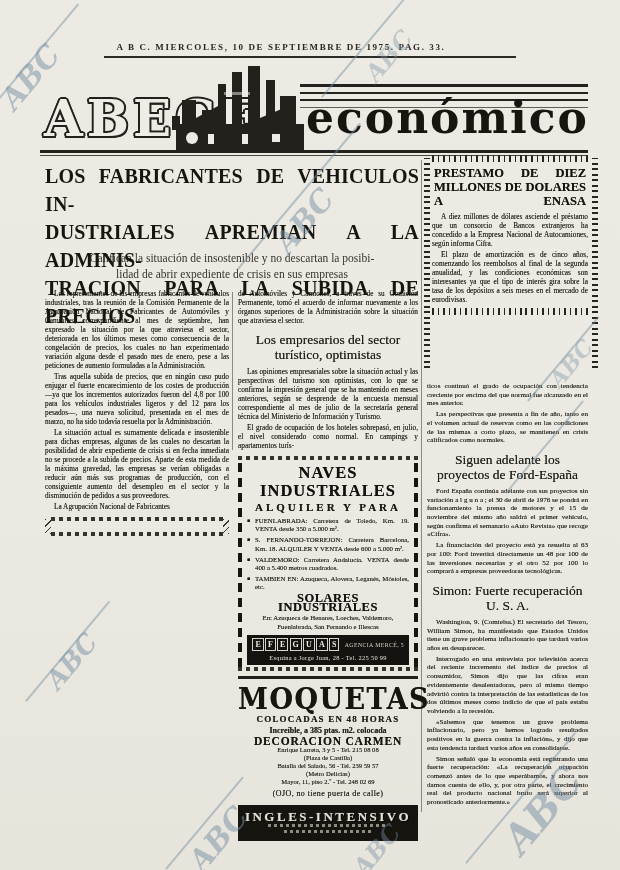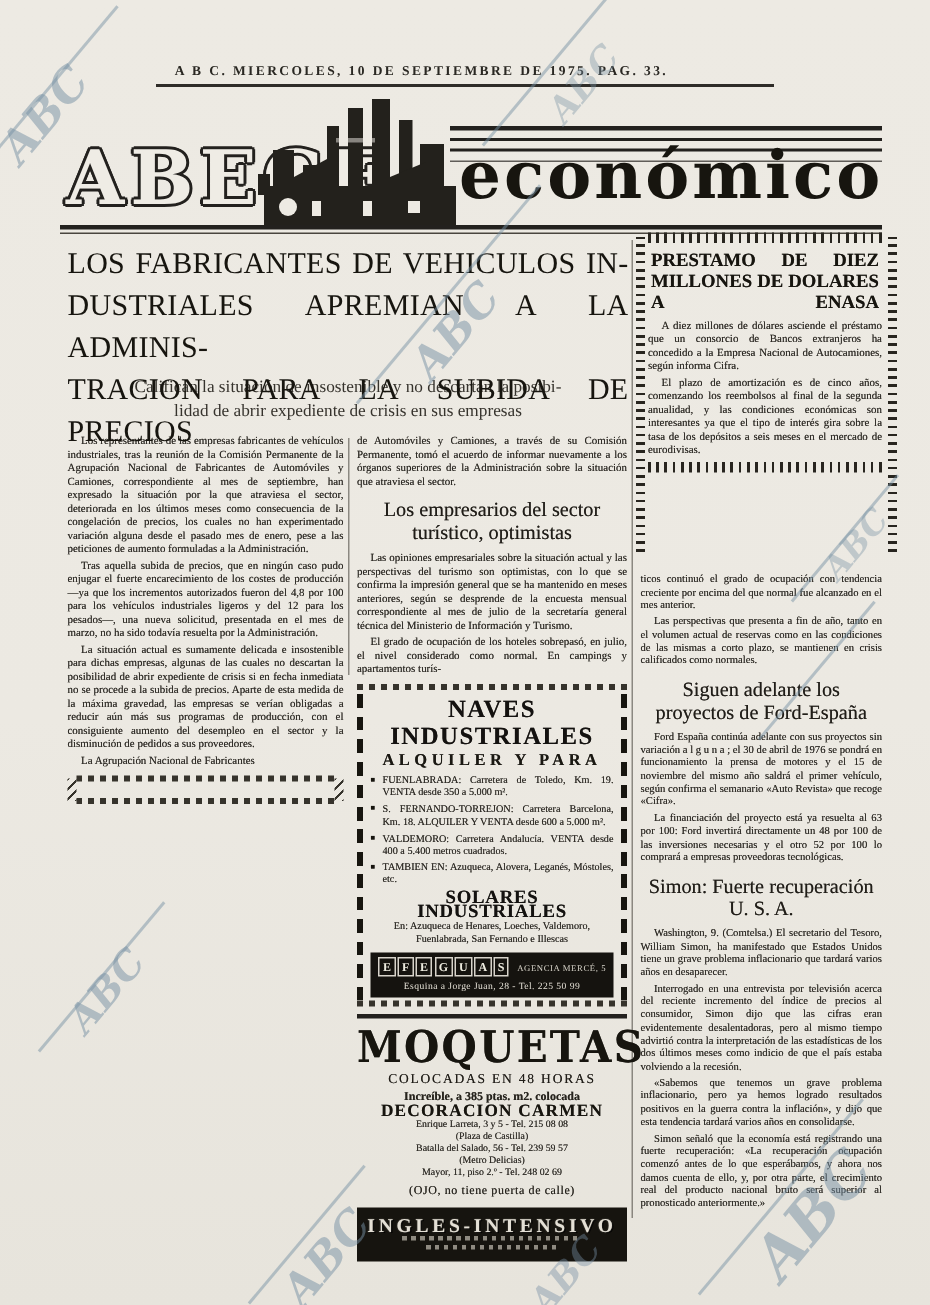--- a/index.html
+++ b/index.html
@@ -15,21 +15,21 @@
          font-size:50px;letter-spacing:4px;color:#efece5;line-height:1;z-index:2;
          text-shadow:2px 0 #23211e,-2px 0 #23211e,0 2px #23211e,0 -2px #23211e,
                      1.5px 1.5px #23211e,-1.5px -1.5px #23211e,1.5px -1.5px #23211e,-1.5px 1.5px #23211e;}
   .economico{position:absolute;left:306px;top:96px;font-family:"DejaVu Serif",serif;font-weight:700;
              font-size:44px;letter-spacing:2px;color:#17150f;line-height:1;z-index:3;}
   .factory{position:absolute;left:172px;top:66px;z-index:4;}
   .mast-rule{position:absolute;left:40px;top:150px;width:548px;height:3px;background:#23211e;}
   .mast-rule2{position:absolute;left:40px;top:155px;width:548px;height:1px;background:#4a463f;}
   
   .headline{position:absolute;left:45px;top:162px;width:374px;z-index:2;}
-  .headline .hl{font-weight:400;font-size:20px;line-height:28px;color:#17150f;
+  .headline .hl{font-weight:700;font-size:20px;line-height:28px;color:#17150f;
                 text-align:justify;text-align-last:justify;letter-spacing:.2px;}
   .deck{position:absolute;left:45px;top:250px;width:374px;text-align:center;
         font-size:11.5px;line-height:16px;color:#36332d;}
   
   .col{position:absolute;font-size:7.3px;line-height:9px;text-align:justify;color:#2e2b26;
        text-shadow:0 0 .35px rgba(46,43,38,.75);}
   .col p{margin:0 0 2px 0;text-indent:9px;}
   .colhead{font-size:13.5px;line-height:15px;text-align:center;margin:7px 4px 5px 4px;
            text-indent:0;color:#201d18;}
   .divider-v{position:absolute;width:1px;background:rgba(60,56,50,.55);}
@@ -64,21 +64,21 @@
   .agency{background:#15130f;color:#e8e4dc;padding:3px 4px;text-align:center;}
   .agency .tile{display:inline-block;border:1px solid #d8d4cb;font-weight:700;font-size:8px;
                 line-height:9px;padding:1px 2px;margin:0 .6px;color:#eceade;}
   .agency .a1{display:inline-block;font-size:5.8px;margin-left:3px;letter-spacing:.4px;color:#d4d0c6;}
   .agency .a2{font-size:6.4px;margin-top:2px;letter-spacing:.3px;color:#e0dcd2;}
   .mid-rule{height:2.5px;background:#23211e;margin:5px 0 4px 0;}
   
   .moq{text-align:center;}
   .moq-title{font-family:"DejaVu Serif",serif;font-weight:700;font-size:27px;line-height:29px;
              letter-spacing:1.5px;color:#17150f;transform:scaleY(1.08);transform-origin:top center;}
-  .moq-l1{font-weight:400;font-size:9px;letter-spacing:1.2px;margin-top:3px;color:#201d18;}
+  .moq-l1{font-weight:700;font-size:9px;letter-spacing:1.2px;margin-top:3px;color:#201d18;}
   .moq-l2{font-weight:700;font-size:8px;margin-top:2px;color:#26231d;}
   .moq-brand{font-weight:700;font-size:11.5px;letter-spacing:.8px;margin-top:2px;color:#17150f;}
   .moq-addr{font-size:6.6px;line-height:8.2px;color:#2e2b26;}
   .moq-note{font-size:8px;margin-top:2px;letter-spacing:.4px;color:#26231d;}
   
   .ingles{margin-top:7px;background:#16140f;padding:7px 6px 8px 6px;text-align:center;position:relative;}
   .ingles-title{font-weight:700;font-size:13px;letter-spacing:2.5px;color:#e4e0d6;
                 text-shadow:0 0 1px #777268, 1px 1px 0 #000;}
   .ingles .smudge{height:3px;margin:3px auto 0 auto;opacity:.65;
                   background:repeating-linear-gradient(90deg,#cfcabe 0 3px,transparent 3px 6px);}

